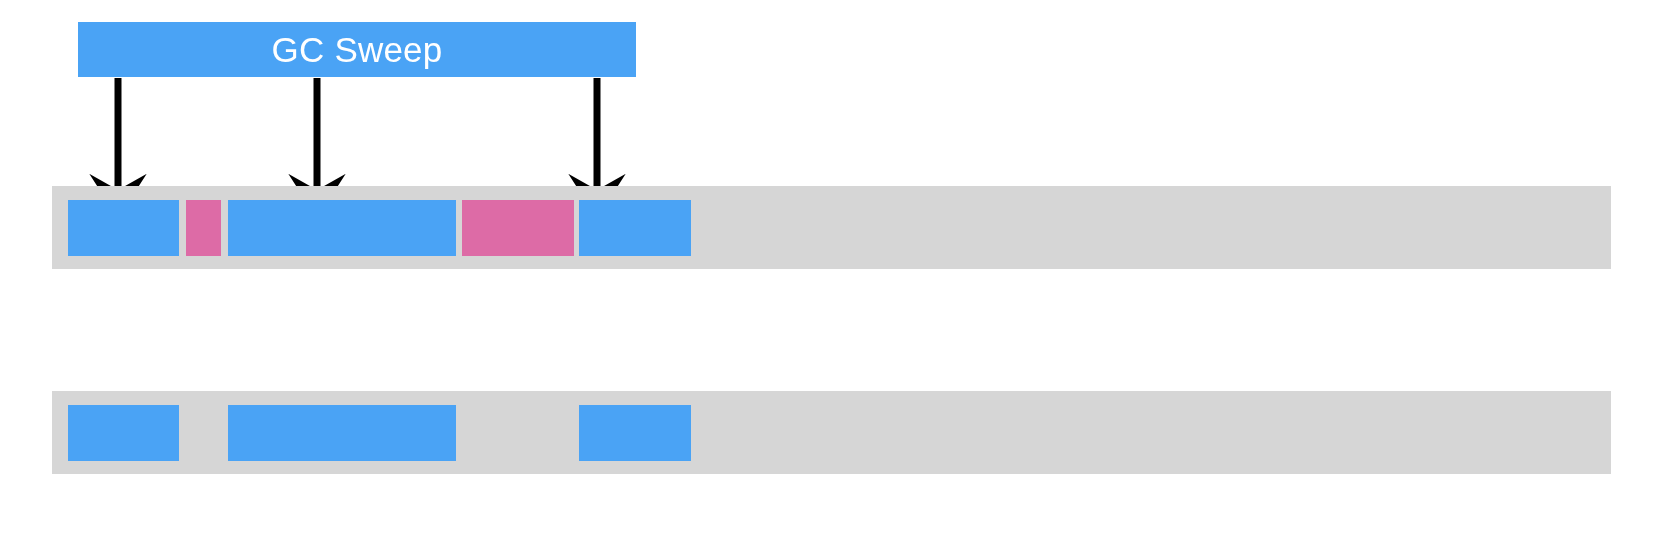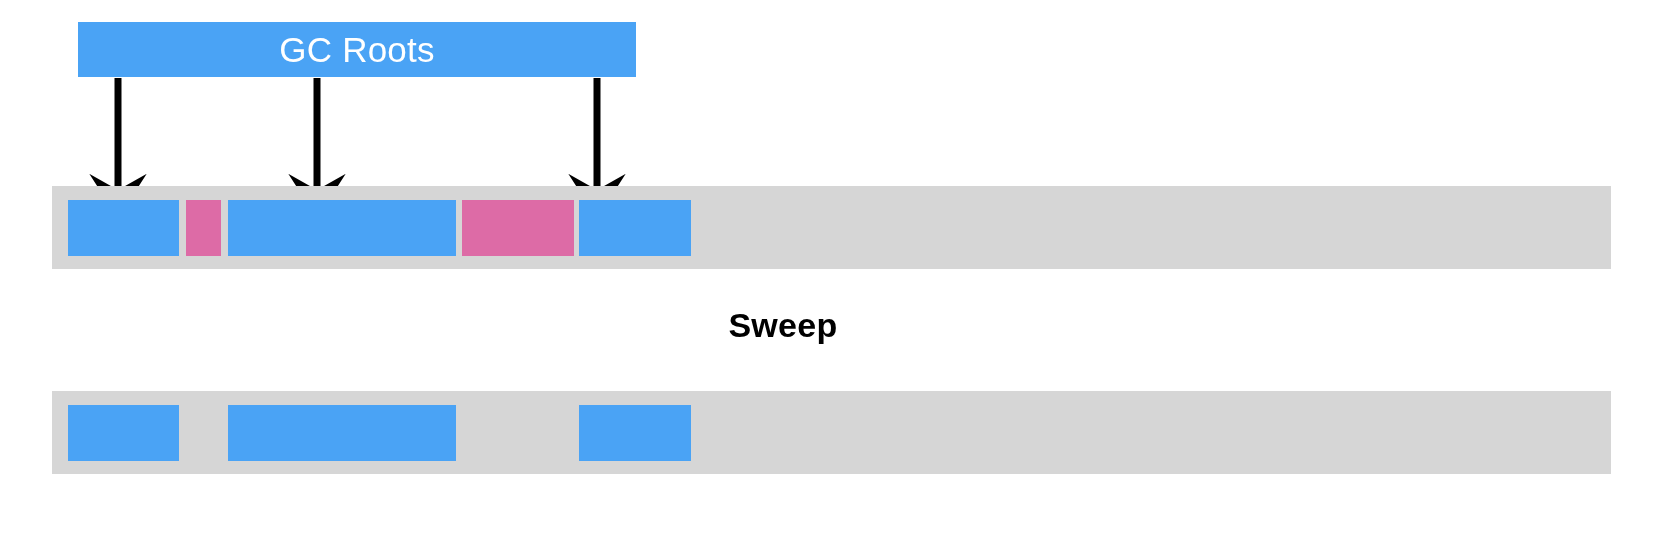--- a/index.html
+++ b/index.html
@@ -91,21 +91,21 @@
     position: relative;
     left: -51px;
   }
 </style>
 </head>
 <body>
 
 <div id="canvas">
 
   <div class="roots-box">
-    <span class="roots-label">GC Roots</span>
+    <span class="roots-label">GC Sweep</span>
   </div>
 
   <svg class="arrow-layer" width="1668" height="540" viewBox="0 0 1668 540">
     <defs>
       <marker id="ahead" markerWidth="9" markerHeight="9" refX="2.6" refY="4.5" orient="auto" markerUnits="strokeWidth">
         <path d="M0,0.4 L6.4,4.5 L0,8.6 L2.3,4.5 Z" fill="#000000"></path>
       </marker>
     </defs>
     <g stroke="#000000" stroke-width="7" fill="none" marker-end="url(#ahead)">
       <line x1="118" y1="78" x2="118" y2="192"></line>
@@ -115,23 +115,20 @@
   </svg>
 
   <div class="heap-bar marked" id="heap-before" style="left: 52px; top: 186px; width: 1559px; height: 83px; background: rgb(214, 214, 214);">
       <div class="block live" style="left: 16px; width: 111px; background: rgb(74, 163, 245);"></div>
       <div class="block dead" style="left: 134px; width: 35px; background: rgb(221, 107, 166);"></div>
       <div class="block live" style="left: 176px; width: 228px; background: rgb(74, 163, 245);"></div>
       <div class="block dead" style="left: 410px; width: 112px; background: rgb(221, 107, 166);"></div>
       <div class="block live" style="left: 527px; width: 112px; background: rgb(74, 163, 245);"></div>
     </div>
 
-  <div class="sweep-label">
-    <span>Sweep</span>
-  </div>
 
   <div class="heap-bar swept" id="heap-after" style="left: 52px; top: 391px; width: 1559px; height: 83px; background: rgb(214, 214, 214);">
       <div class="block live" style="left: 16px; width: 111px; background: rgb(74, 163, 245);"></div>
       <div class="block live" style="left: 176px; width: 228px; background: rgb(74, 163, 245);"></div>
       <div class="block live" style="left: 527px; width: 112px; background: rgb(74, 163, 245);"></div>
     </div>
 
 </div>
 
 </body></html>

